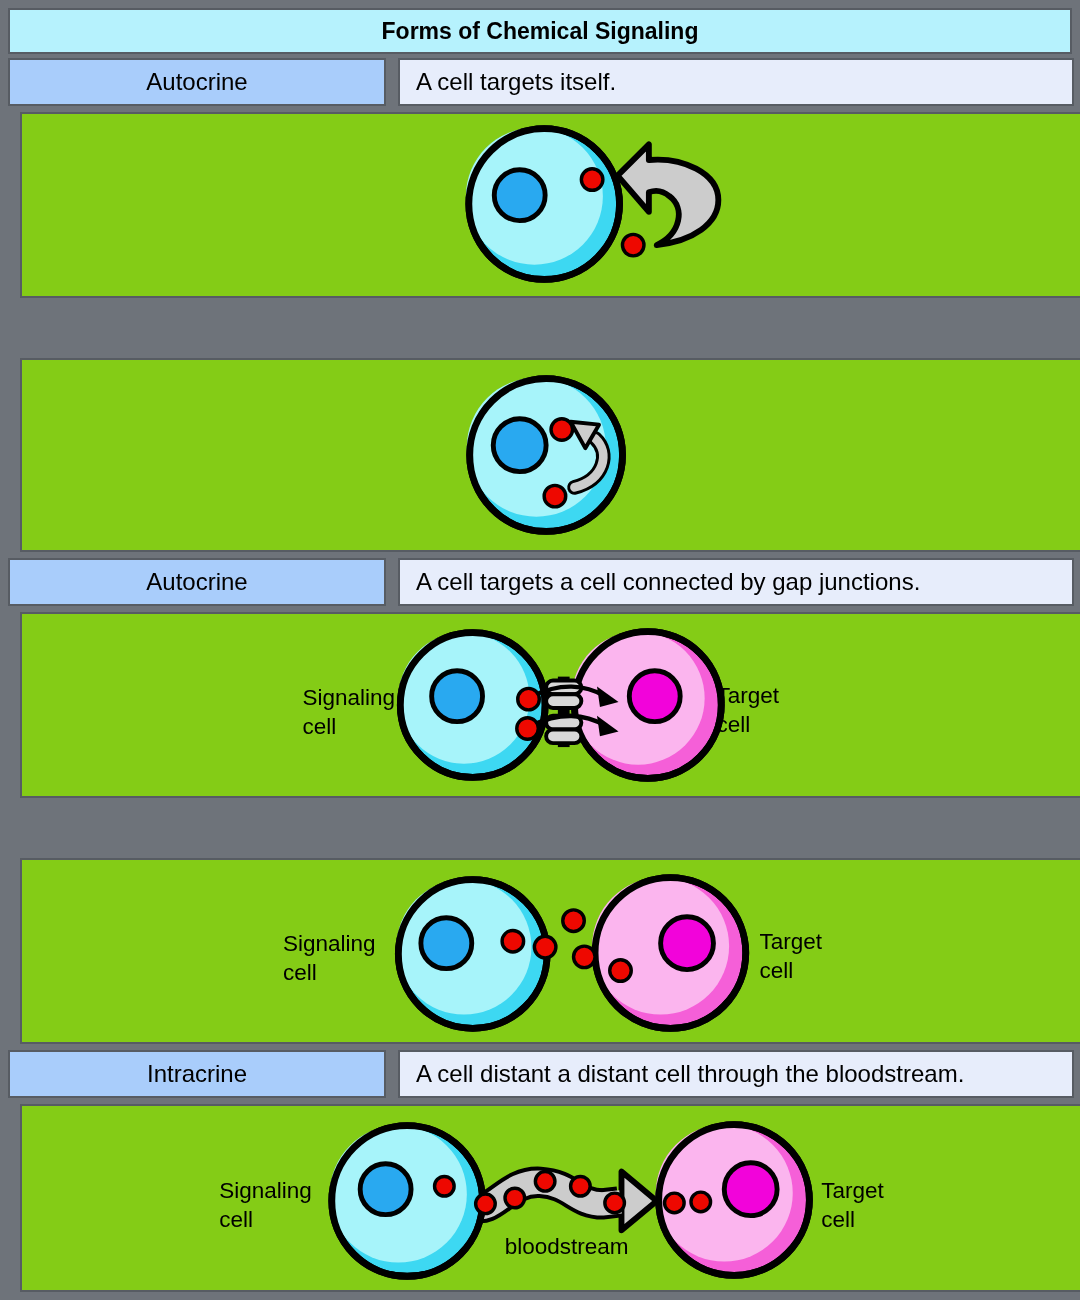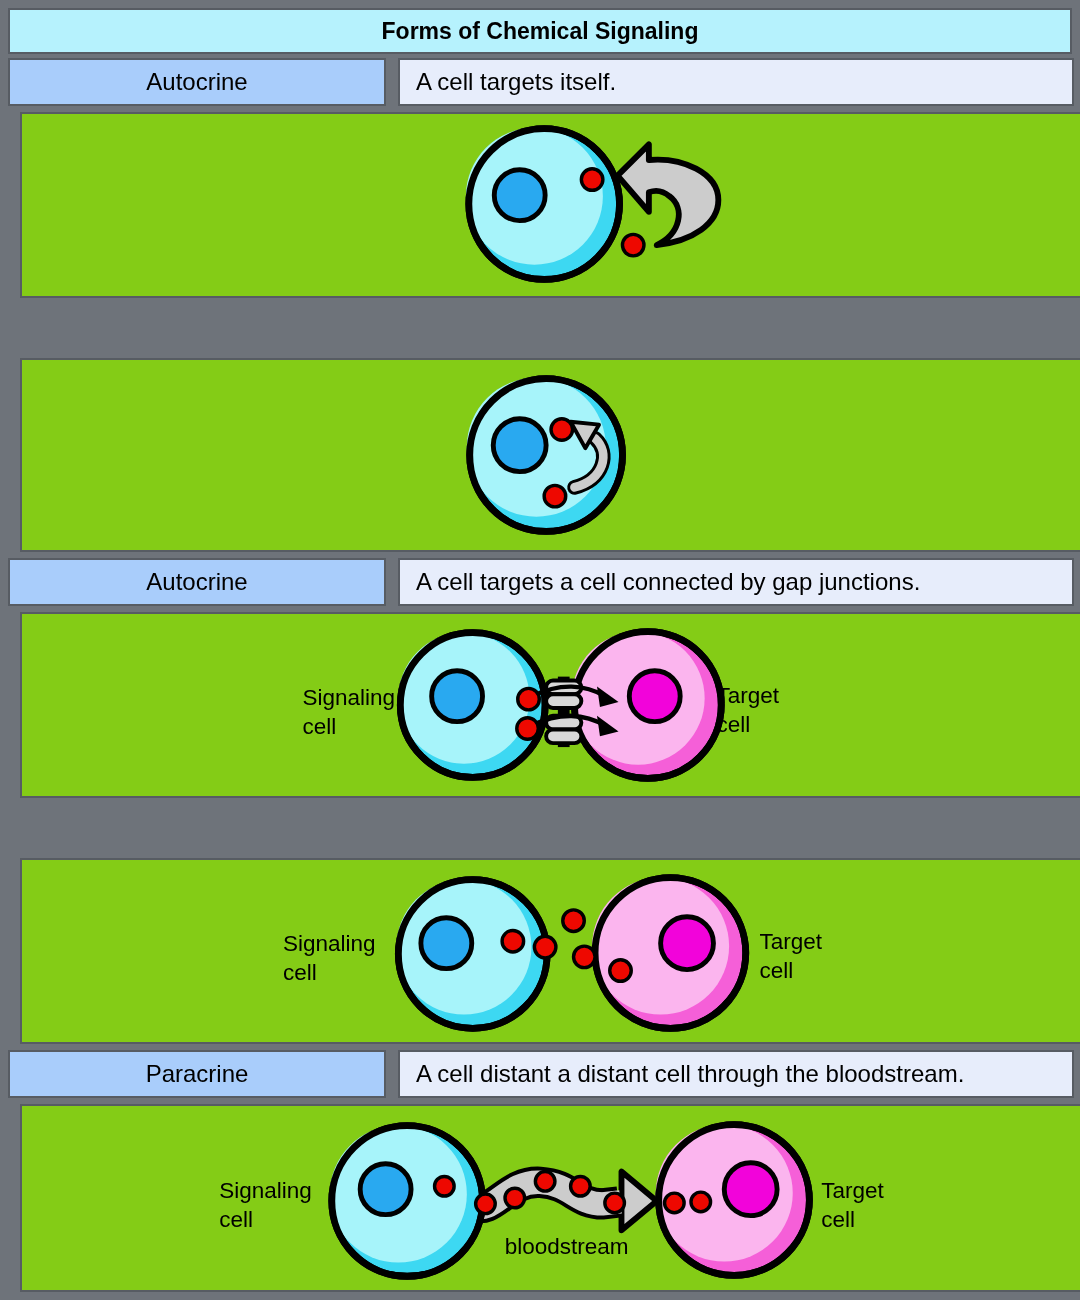--- a/index.html
+++ b/index.html
@@ -119,21 +119,21 @@
       <circle cx="554" cy="62" r="11" fill="#ee0800" stroke="#000" stroke-width="3.5"></circle>
       <circle cx="565" cy="99" r="11" fill="#ee0800" stroke="#000" stroke-width="3.5"></circle>
       <circle cx="602" cy="113" r="11" fill="#ee0800" stroke="#000" stroke-width="3.5"></circle>
       <text x="257" y="93">Signaling</text>
       <text x="257" y="123">cell</text>
       <text x="744" y="91">Target</text>
       <text x="744" y="121">cell</text>
     </svg>
   </div>
 
-  <div class="cell label-cell" style="top:1050px">Paracrine</div>
+  <div class="cell label-cell" style="top:1050px">Intracrine</div>
   <div class="cell desc-cell" style="top:1050px">A cell distant a distant cell through the bloodstream.</div>
 
   <div class="cell illus-cell" style="top:1104px;height:188px">
     <svg viewBox="0 0 1064 188">
       <g>
         <path d="M452,102 C472,112 486,76 520,78 C552,80 556,100 584,100 L600,98" fill="none" stroke="#000" stroke-width="32"></path>
         <polygon points="639,97 603,67 603,127" fill="#cccccc" stroke="#000" stroke-width="6" stroke-linejoin="round"></polygon>
         <path d="M452,102 C472,112 486,76 520,78 C552,80 556,100 584,100 L602,98" fill="none" stroke="#cccccc" stroke-width="24"></path>
       </g>
       <g>

